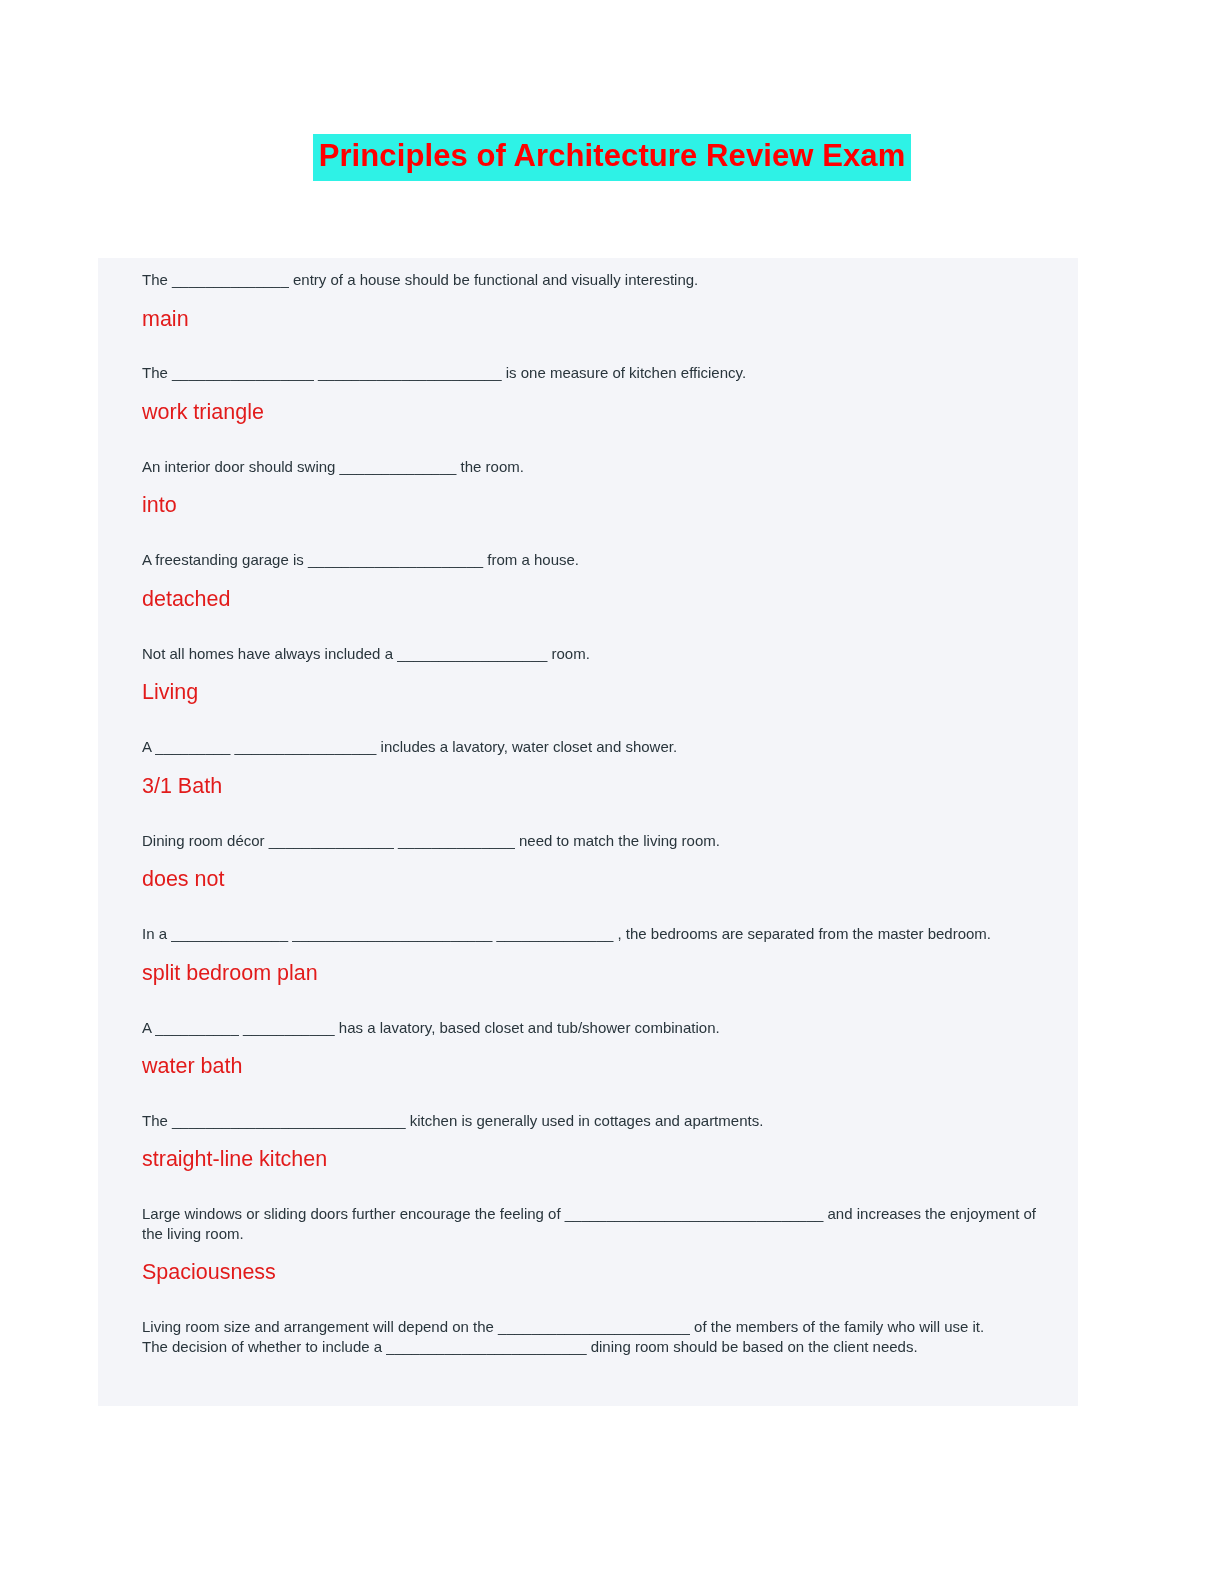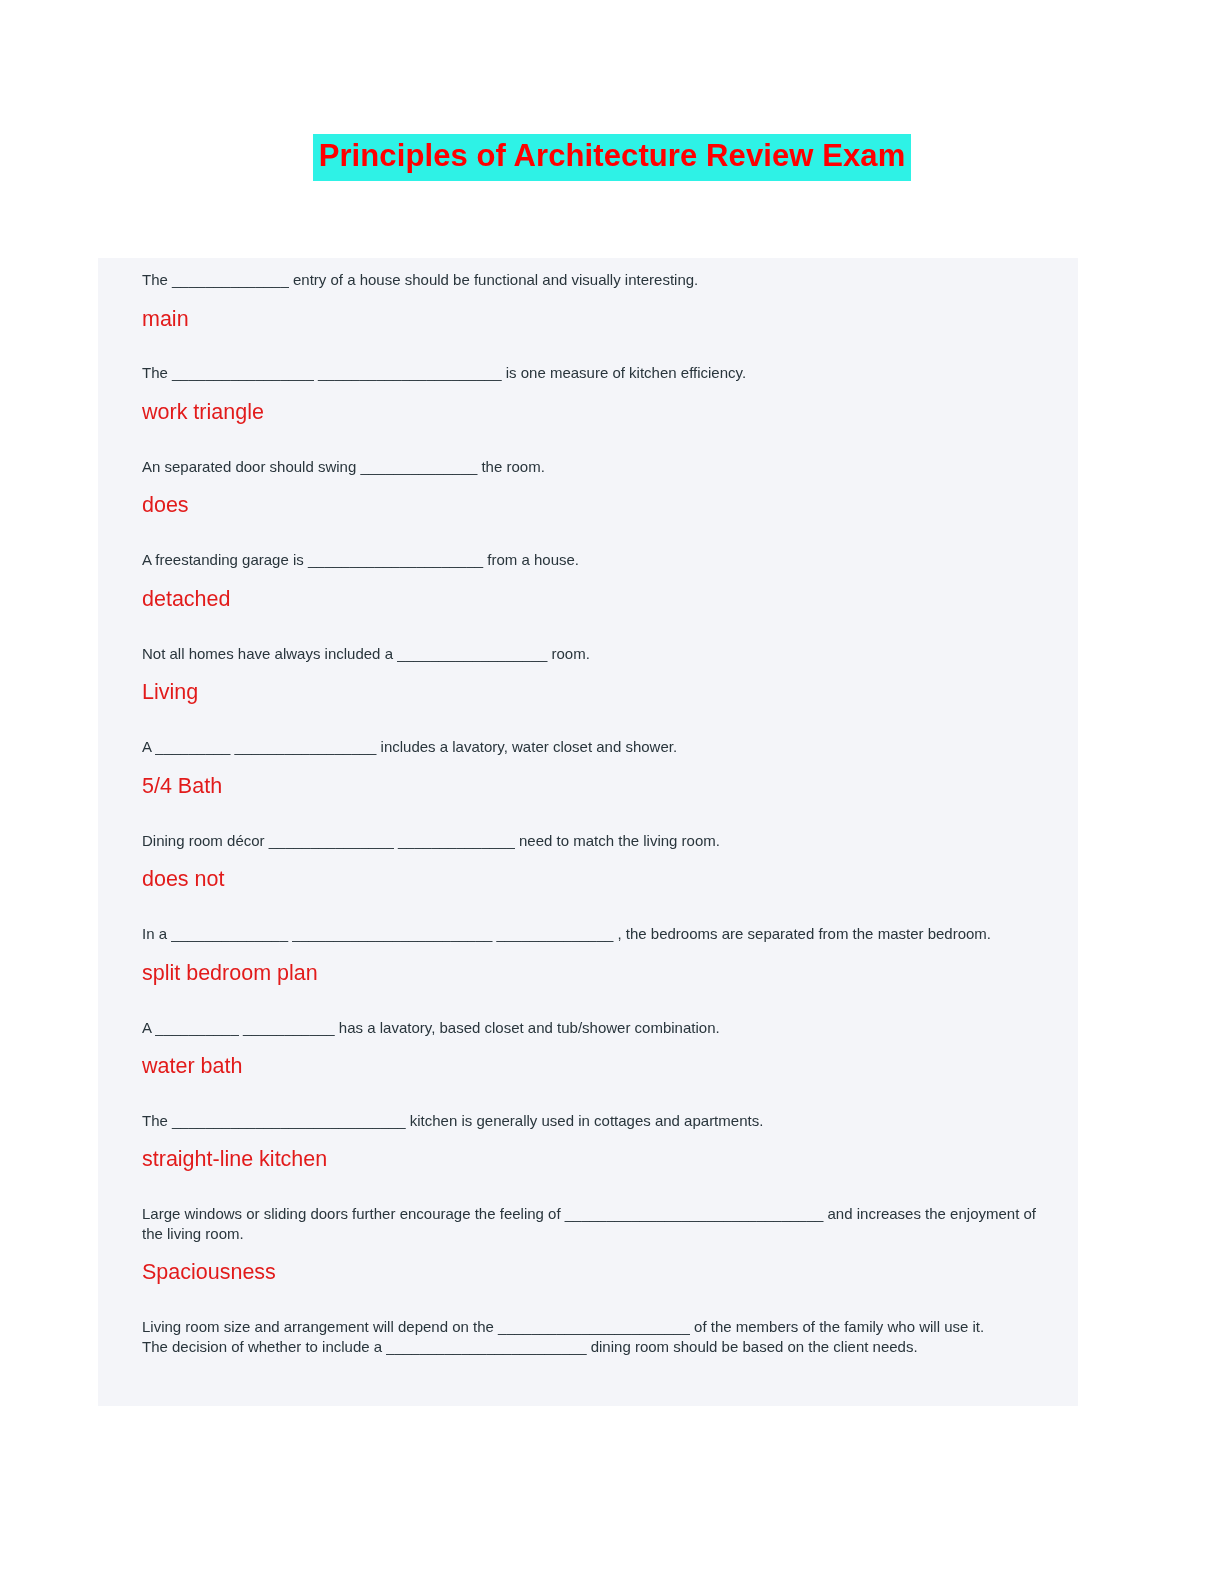--- a/index.html
+++ b/index.html
@@ -83,37 +83,37 @@
       <p class="q">The ______________ entry of a house should be functional and visually interesting.</p>
       <p class="a">main</p>
     </div>
 
     <div class="qa">
       <p class="q">The _________________ ______________________ is one measure of kitchen efficiency.</p>
       <p class="a">work triangle</p>
     </div>
 
     <div class="qa">
-      <p class="q">An separated door should swing ______________ the room.</p>
-      <p class="a">does</p>
+      <p class="q">An interior door should swing ______________ the room.</p>
+      <p class="a">into</p>
     </div>
 
     <div class="qa">
       <p class="q">A freestanding garage is _____________________ from a house.</p>
       <p class="a">detached</p>
     </div>
 
     <div class="qa">
       <p class="q">Not all homes have always included a __________________ room.</p>
       <p class="a">Living</p>
     </div>
 
     <div class="qa">
       <p class="q">A _________ _________________ includes a lavatory, water closet and shower.</p>
-      <p class="a">5/4 Bath</p>
+      <p class="a">3/1 Bath</p>
     </div>
 
     <div class="qa">
       <p class="q">Dining room décor _______________ ______________ need to match the living room.</p>
       <p class="a">does not</p>
     </div>
 
     <div class="qa">
       <p class="q">In a ______________ ________________________ ______________ , the bedrooms are separated from the master bedroom.</p>
       <p class="a">split bedroom plan</p>

